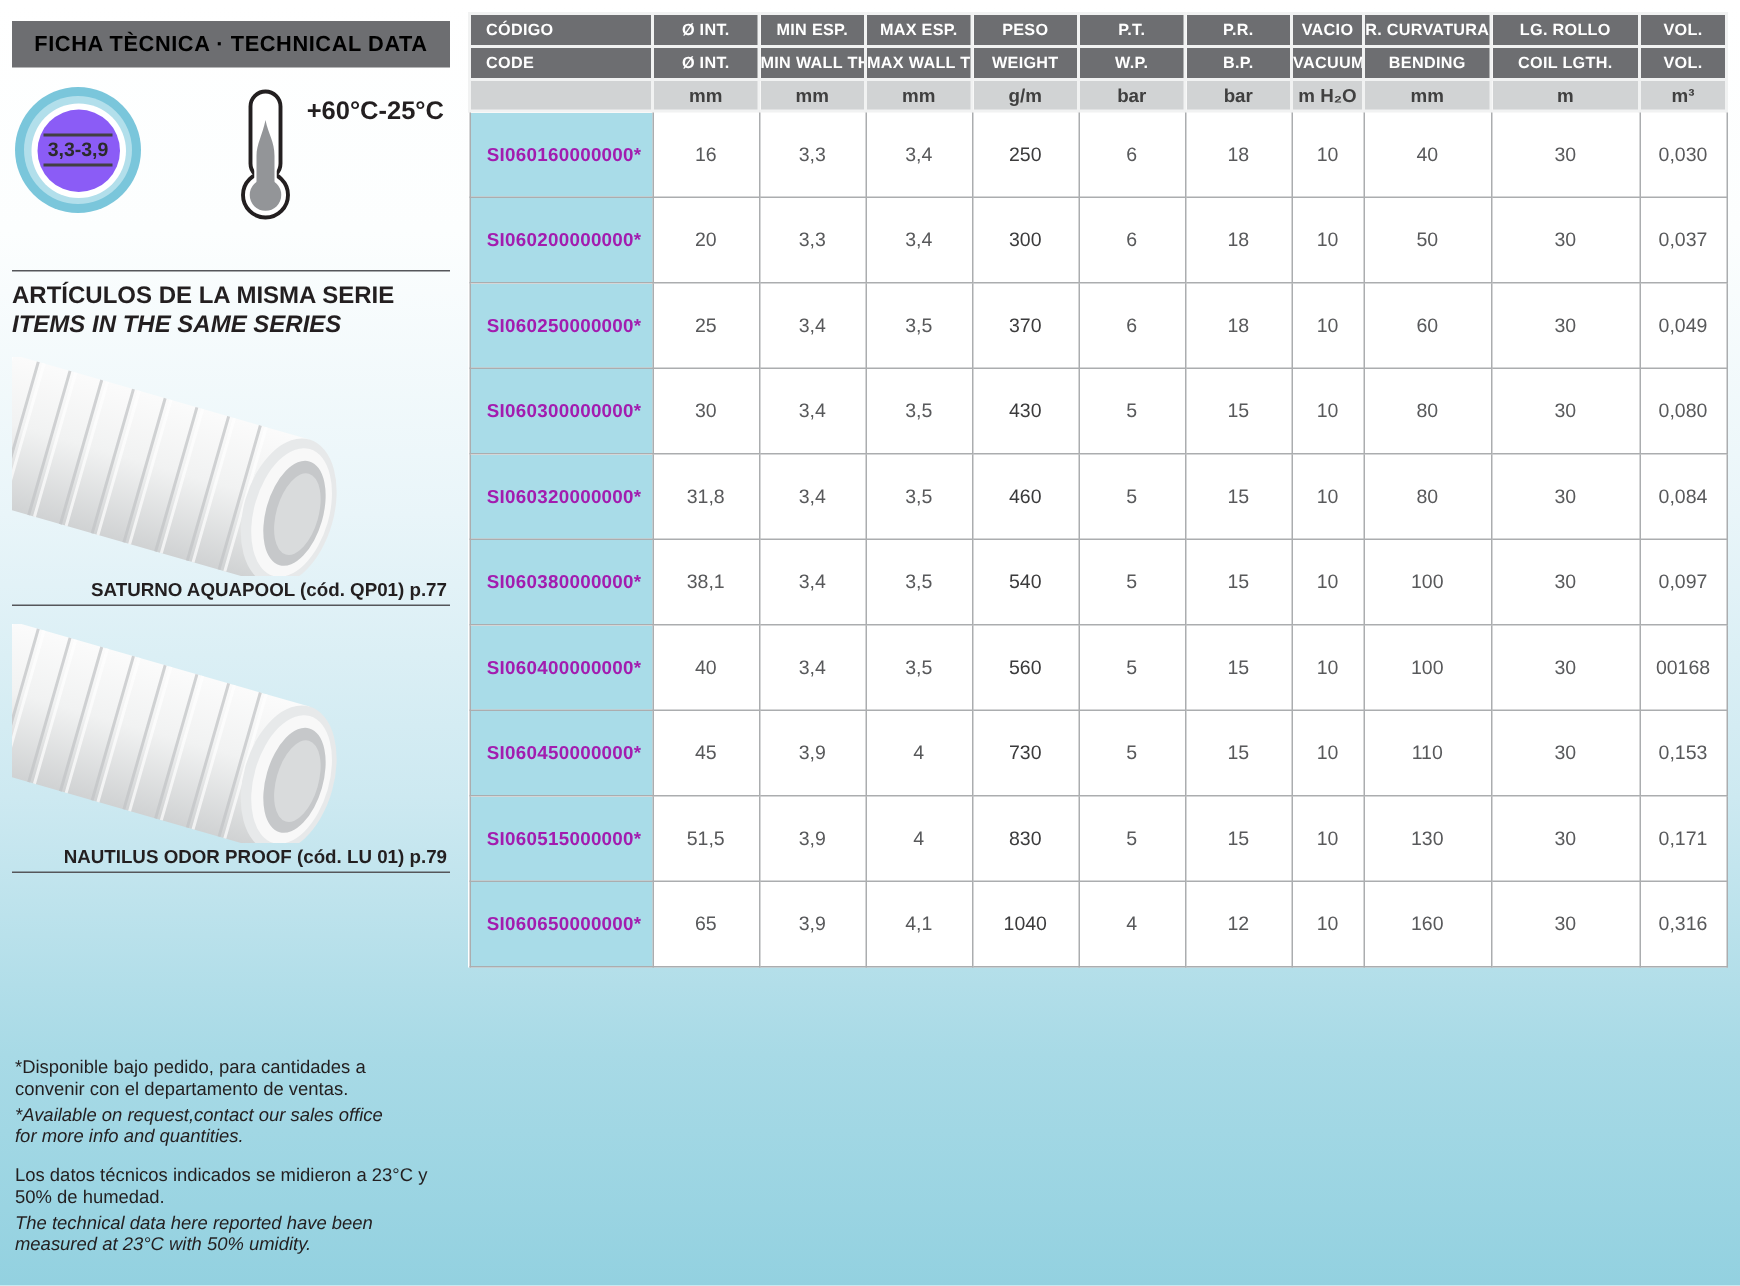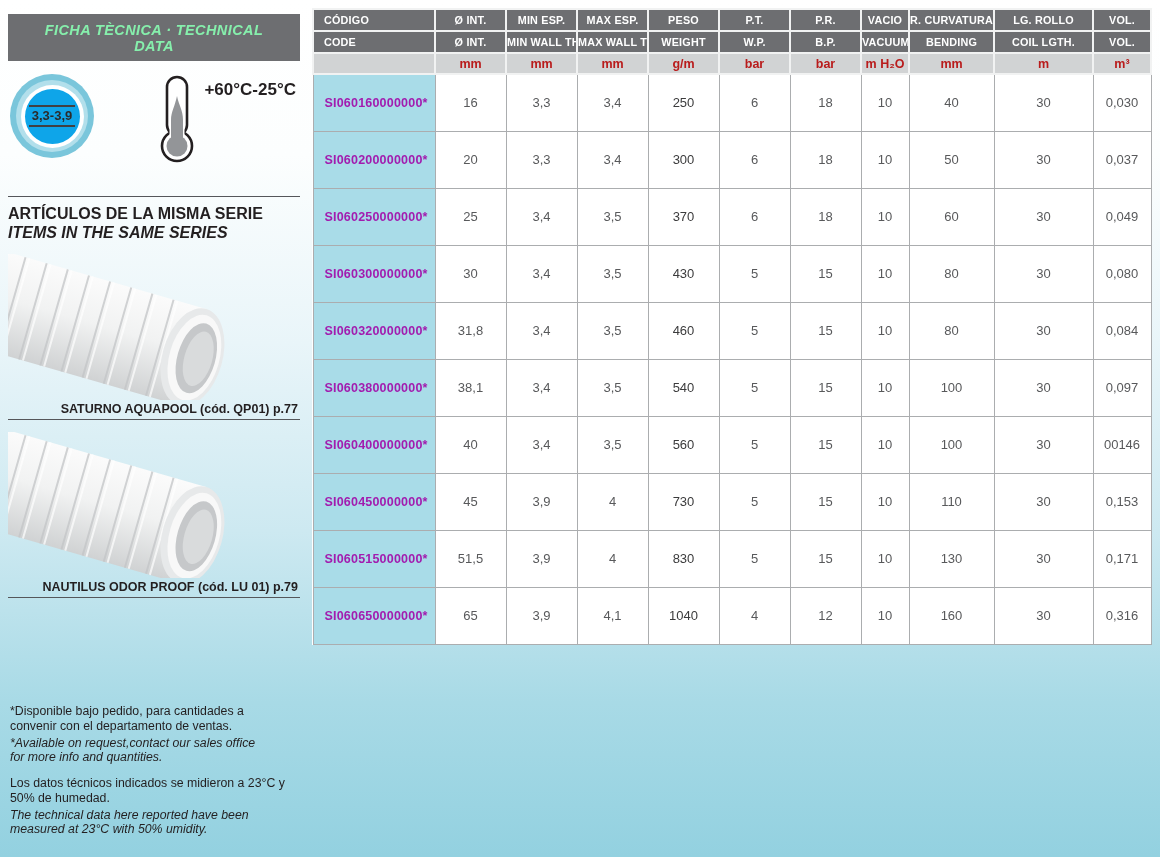--- a/index.html
+++ b/index.html
@@ -9,28 +9,28 @@
     background: linear-gradient(180deg, #ffffff 0%, #fcfefe 18%, #e9f5f9 40%, #cde9f1 62%, #a8dae6 82%, #93d1e0 100%);
     position: relative;
     overflow: hidden;
     color: #231f20;
   }
   .page { position:absolute; inset:0; }
 
   
   .sidebar { position:absolute; left:8px; top:14px; width:292px; }
   .title-bar {
-    background:#6d6e71; color:#86efac; font-weight:bold; font-size:14.5px;
-    text-align:center; padding:8px 16px 7px; letter-spacing:.4px;font-style:italic;
+    background:#6d6e71; color:#000000; font-weight:bold; font-size:14.5px;
+    text-align:center; padding:8px 0 7px; letter-spacing:.4px;
   }
   .icons-row { display:flex; justify-content:space-between; align-items:flex-start; margin:13px 2px 0 2px; height:100px; }
   .badge { width:84px; height:84px; border-radius:50%; background:#7ac6db; display:flex; align-items:center; justify-content:center; }
   .badge-mid { width:72px; height:72px; border-radius:50%; background:#b2dfeb; display:flex; align-items:center; justify-content:center; }
   .badge-white { width:63px; height:63px; border-radius:50%; background:#ffffff; display:flex; align-items:center; justify-content:center; }
-  .badge-center { width:55px; height:55px; border-radius:50%; background:#0ea5e9; display:flex; align-items:center; justify-content:center; }
+  .badge-center { width:55px; height:55px; border-radius:50%; background:#8b5cf6; display:flex; align-items:center; justify-content:center; }
   .range-lines {
     font-weight:bold; font-size:13px; color:#2b2b2b;
     border-top:2px solid #414042; border-bottom:2px solid #414042;
     padding:1px 2px 2px; min-width:46px; text-align:center;
   }
   .thermo-group { display:flex; align-items:flex-start; margin-right:2px; }
   .temps { display:flex; flex-direction:row; justify-content:space-between; height:82px; padding:6px 0 4px; margin-left:7px; }
   .temp { font-weight:bold; font-size:17px; color:#231f20; }
   .rule { border:none; border-top:1px solid #55565a; margin:0; }
   .rule-top { margin-top:22px; }
@@ -50,21 +50,21 @@
 
   
   .table-wrap { position:absolute; left:312px; top:8px; }
   table { border-collapse:collapse; table-layout:fixed; width:838px; background:#fff; border:1px solid #4d7c0f; }
   th, td { text-align:center; vertical-align:middle; overflow:hidden; }
   th.hdr-dark {
     background:#6d6e71; color:#fff; font-size:10.8px; font-weight:bold;
     height:22px; border:2px solid #f1f2f2; letter-spacing:.2px; white-space:nowrap;
   }
   th.hdr-units {
-    background:#d1d3d4; color:#b91c1c; font-size:12.5px; font-weight:bold;
+    background:#d1d3d4; color:#404040; font-size:12.5px; font-weight:bold;
     height:21px; border:2px solid #f1f2f2;
   }
   thead tr th:first-child { text-align:left; padding-left:10px; }
   tbody td { height:57px; font-size:13px; color:#58595b; border:1px solid #abadaf; }
   tbody td.code-cell {
     background:#a9dce8; color:#a21caf; font-weight:bold; font-size:12.5px;
     text-align:left; padding-left:11px; letter-spacing:.2px;
   }
   tbody td.bold { font-weight:normal; color:#3b3b3c; }
 </style>
@@ -305,21 +305,21 @@
             <td class="code-cell">SI060400000000*</td>
             <td>40</td>
             <td>3,4</td>
             <td>3,5</td>
             <td class="bold">560</td>
             <td>5</td>
             <td>15</td>
             <td>10</td>
             <td>100</td>
             <td>30</td>
-            <td>00146</td>
+            <td>00168</td>
           </tr>
           <tr>
             <td class="code-cell">SI060450000000*</td>
             <td>45</td>
             <td>3,9</td>
             <td>4</td>
             <td class="bold">730</td>
             <td>5</td>
             <td>15</td>
             <td>10</td>

